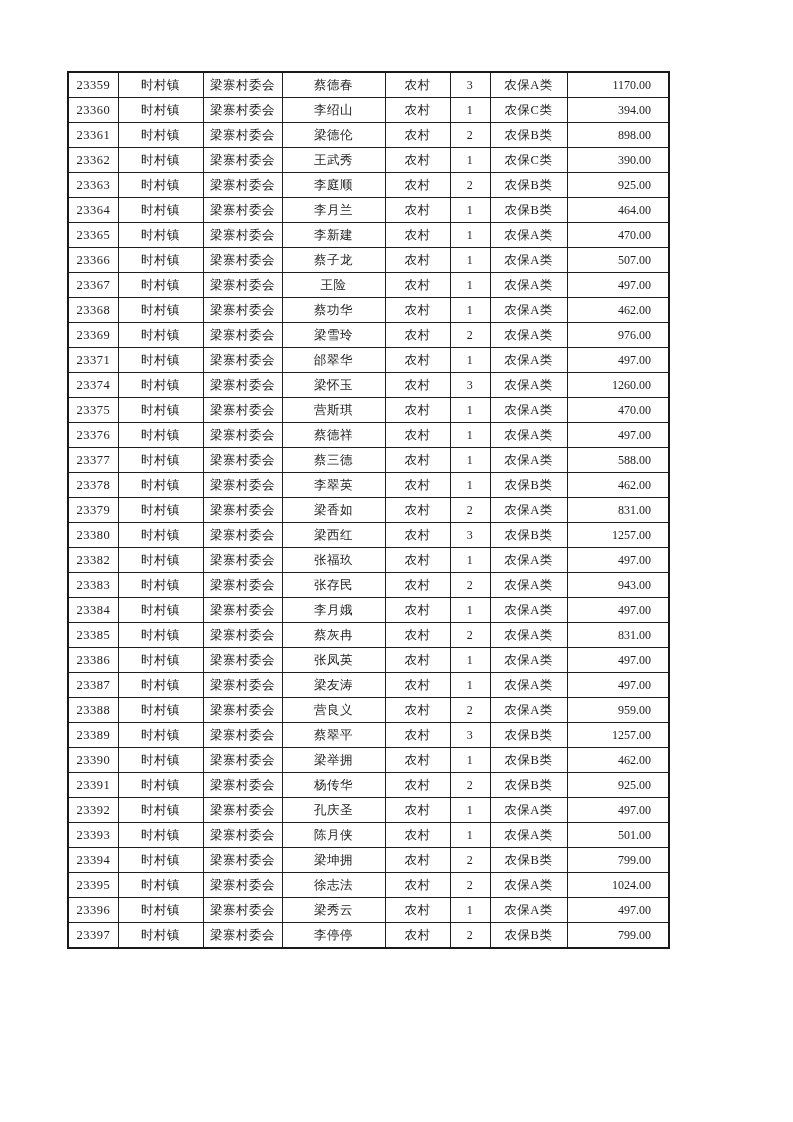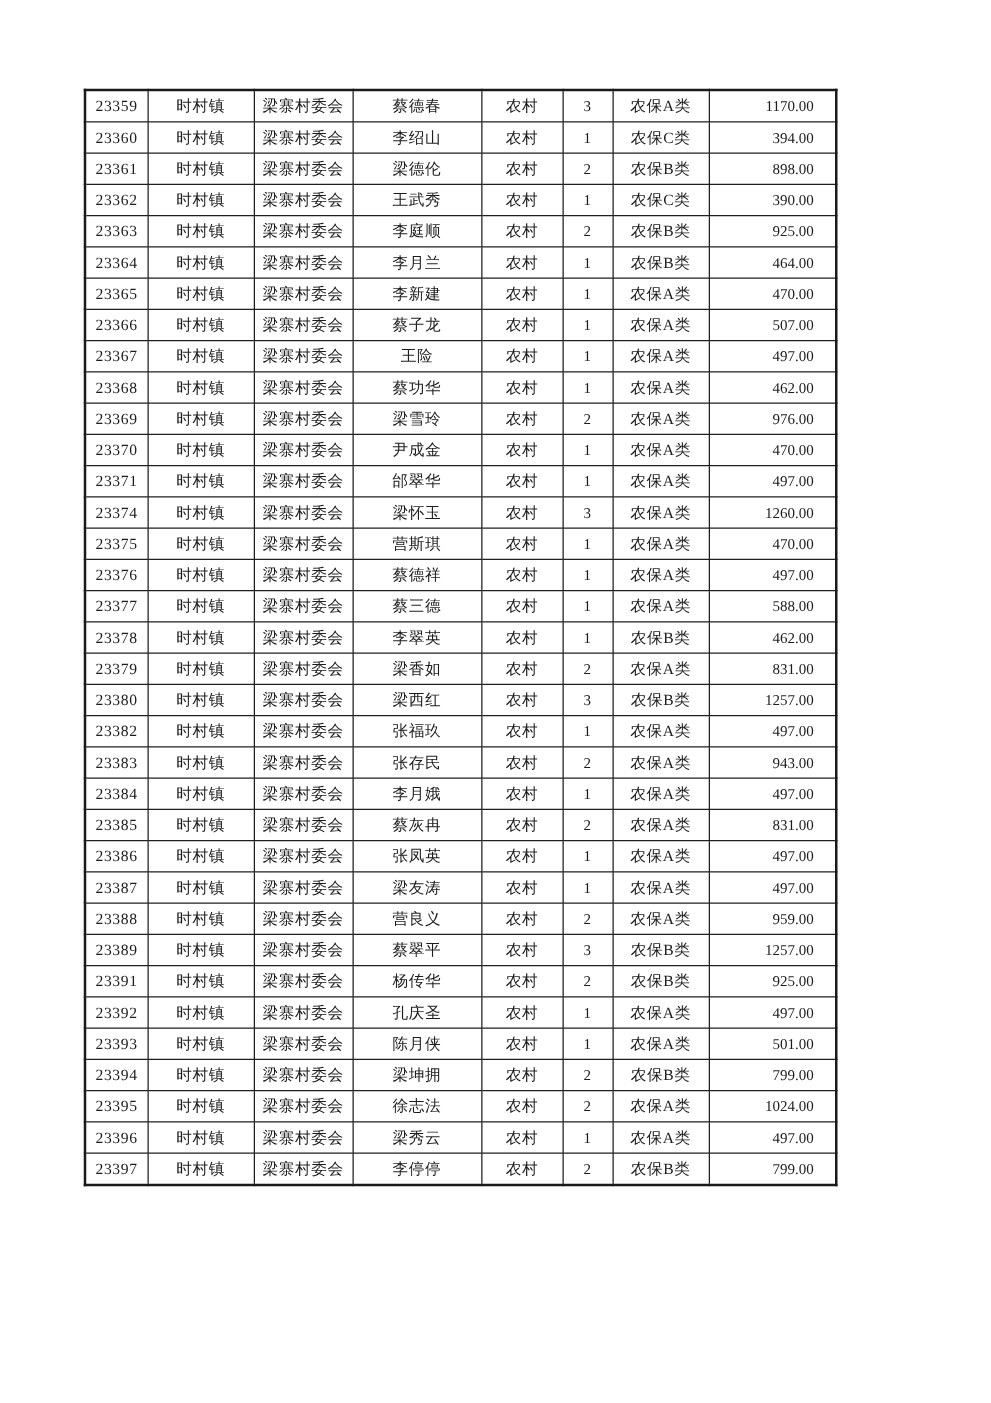--- a/index.html
+++ b/index.html
@@ -172,188 +172,188 @@
           <td class="col-number">23369</td>
           <td class="col-town">时村镇</td>
           <td class="col-committee">梁寨村委会</td>
           <td class="col-name">梁雪玲</td>
           <td class="col-type">农村</td>
           <td class="col-count">2</td>
           <td class="col-category">农保A类</td>
           <td class="col-amount">976.00</td>
         </tr>
         <tr>
-          <td class="col-number">23370</td>
-          <td class="col-town">时村镇</td>
-          <td class="col-committee">梁寨村委会</td>
-          <td class="col-name">尹成金</td>
+          <td class="col-number">23371</td>
+          <td class="col-town">时村镇</td>
+          <td class="col-committee">梁寨村委会</td>
+          <td class="col-name">邰翠华</td>
+          <td class="col-type">农村</td>
+          <td class="col-count">1</td>
+          <td class="col-category">农保A类</td>
+          <td class="col-amount">497.00</td>
+        </tr>
+        <tr>
+          <td class="col-number">23374</td>
+          <td class="col-town">时村镇</td>
+          <td class="col-committee">梁寨村委会</td>
+          <td class="col-name">梁怀玉</td>
+          <td class="col-type">农村</td>
+          <td class="col-count">3</td>
+          <td class="col-category">农保A类</td>
+          <td class="col-amount">1260.00</td>
+        </tr>
+        <tr>
+          <td class="col-number">23375</td>
+          <td class="col-town">时村镇</td>
+          <td class="col-committee">梁寨村委会</td>
+          <td class="col-name">营斯琪</td>
           <td class="col-type">农村</td>
           <td class="col-count">1</td>
           <td class="col-category">农保A类</td>
           <td class="col-amount">470.00</td>
         </tr>
         <tr>
-          <td class="col-number">23371</td>
-          <td class="col-town">时村镇</td>
-          <td class="col-committee">梁寨村委会</td>
-          <td class="col-name">邰翠华</td>
-          <td class="col-type">农村</td>
-          <td class="col-count">1</td>
-          <td class="col-category">农保A类</td>
-          <td class="col-amount">497.00</td>
-        </tr>
-        <tr>
-          <td class="col-number">23374</td>
-          <td class="col-town">时村镇</td>
-          <td class="col-committee">梁寨村委会</td>
-          <td class="col-name">梁怀玉</td>
+          <td class="col-number">23376</td>
+          <td class="col-town">时村镇</td>
+          <td class="col-committee">梁寨村委会</td>
+          <td class="col-name">蔡德祥</td>
+          <td class="col-type">农村</td>
+          <td class="col-count">1</td>
+          <td class="col-category">农保A类</td>
+          <td class="col-amount">497.00</td>
+        </tr>
+        <tr>
+          <td class="col-number">23377</td>
+          <td class="col-town">时村镇</td>
+          <td class="col-committee">梁寨村委会</td>
+          <td class="col-name">蔡三德</td>
+          <td class="col-type">农村</td>
+          <td class="col-count">1</td>
+          <td class="col-category">农保A类</td>
+          <td class="col-amount">588.00</td>
+        </tr>
+        <tr>
+          <td class="col-number">23378</td>
+          <td class="col-town">时村镇</td>
+          <td class="col-committee">梁寨村委会</td>
+          <td class="col-name">李翠英</td>
+          <td class="col-type">农村</td>
+          <td class="col-count">1</td>
+          <td class="col-category">农保B类</td>
+          <td class="col-amount">462.00</td>
+        </tr>
+        <tr>
+          <td class="col-number">23379</td>
+          <td class="col-town">时村镇</td>
+          <td class="col-committee">梁寨村委会</td>
+          <td class="col-name">梁香如</td>
+          <td class="col-type">农村</td>
+          <td class="col-count">2</td>
+          <td class="col-category">农保A类</td>
+          <td class="col-amount">831.00</td>
+        </tr>
+        <tr>
+          <td class="col-number">23380</td>
+          <td class="col-town">时村镇</td>
+          <td class="col-committee">梁寨村委会</td>
+          <td class="col-name">梁西红</td>
           <td class="col-type">农村</td>
           <td class="col-count">3</td>
-          <td class="col-category">农保A类</td>
-          <td class="col-amount">1260.00</td>
-        </tr>
-        <tr>
-          <td class="col-number">23375</td>
-          <td class="col-town">时村镇</td>
-          <td class="col-committee">梁寨村委会</td>
-          <td class="col-name">营斯琪</td>
-          <td class="col-type">农村</td>
-          <td class="col-count">1</td>
-          <td class="col-category">农保A类</td>
-          <td class="col-amount">470.00</td>
-        </tr>
-        <tr>
-          <td class="col-number">23376</td>
-          <td class="col-town">时村镇</td>
-          <td class="col-committee">梁寨村委会</td>
-          <td class="col-name">蔡德祥</td>
-          <td class="col-type">农村</td>
-          <td class="col-count">1</td>
-          <td class="col-category">农保A类</td>
-          <td class="col-amount">497.00</td>
-        </tr>
-        <tr>
-          <td class="col-number">23377</td>
-          <td class="col-town">时村镇</td>
-          <td class="col-committee">梁寨村委会</td>
-          <td class="col-name">蔡三德</td>
-          <td class="col-type">农村</td>
-          <td class="col-count">1</td>
-          <td class="col-category">农保A类</td>
-          <td class="col-amount">588.00</td>
-        </tr>
-        <tr>
-          <td class="col-number">23378</td>
-          <td class="col-town">时村镇</td>
-          <td class="col-committee">梁寨村委会</td>
-          <td class="col-name">李翠英</td>
+          <td class="col-category">农保B类</td>
+          <td class="col-amount">1257.00</td>
+        </tr>
+        <tr>
+          <td class="col-number">23382</td>
+          <td class="col-town">时村镇</td>
+          <td class="col-committee">梁寨村委会</td>
+          <td class="col-name">张福玖</td>
+          <td class="col-type">农村</td>
+          <td class="col-count">1</td>
+          <td class="col-category">农保A类</td>
+          <td class="col-amount">497.00</td>
+        </tr>
+        <tr>
+          <td class="col-number">23383</td>
+          <td class="col-town">时村镇</td>
+          <td class="col-committee">梁寨村委会</td>
+          <td class="col-name">张存民</td>
+          <td class="col-type">农村</td>
+          <td class="col-count">2</td>
+          <td class="col-category">农保A类</td>
+          <td class="col-amount">943.00</td>
+        </tr>
+        <tr>
+          <td class="col-number">23384</td>
+          <td class="col-town">时村镇</td>
+          <td class="col-committee">梁寨村委会</td>
+          <td class="col-name">李月娥</td>
+          <td class="col-type">农村</td>
+          <td class="col-count">1</td>
+          <td class="col-category">农保A类</td>
+          <td class="col-amount">497.00</td>
+        </tr>
+        <tr>
+          <td class="col-number">23385</td>
+          <td class="col-town">时村镇</td>
+          <td class="col-committee">梁寨村委会</td>
+          <td class="col-name">蔡灰冉</td>
+          <td class="col-type">农村</td>
+          <td class="col-count">2</td>
+          <td class="col-category">农保A类</td>
+          <td class="col-amount">831.00</td>
+        </tr>
+        <tr>
+          <td class="col-number">23386</td>
+          <td class="col-town">时村镇</td>
+          <td class="col-committee">梁寨村委会</td>
+          <td class="col-name">张凤英</td>
+          <td class="col-type">农村</td>
+          <td class="col-count">1</td>
+          <td class="col-category">农保A类</td>
+          <td class="col-amount">497.00</td>
+        </tr>
+        <tr>
+          <td class="col-number">23387</td>
+          <td class="col-town">时村镇</td>
+          <td class="col-committee">梁寨村委会</td>
+          <td class="col-name">梁友涛</td>
+          <td class="col-type">农村</td>
+          <td class="col-count">1</td>
+          <td class="col-category">农保A类</td>
+          <td class="col-amount">497.00</td>
+        </tr>
+        <tr>
+          <td class="col-number">23388</td>
+          <td class="col-town">时村镇</td>
+          <td class="col-committee">梁寨村委会</td>
+          <td class="col-name">营良义</td>
+          <td class="col-type">农村</td>
+          <td class="col-count">2</td>
+          <td class="col-category">农保A类</td>
+          <td class="col-amount">959.00</td>
+        </tr>
+        <tr>
+          <td class="col-number">23389</td>
+          <td class="col-town">时村镇</td>
+          <td class="col-committee">梁寨村委会</td>
+          <td class="col-name">蔡翠平</td>
+          <td class="col-type">农村</td>
+          <td class="col-count">3</td>
+          <td class="col-category">农保B类</td>
+          <td class="col-amount">1257.00</td>
+        </tr>
+        <tr>
+          <td class="col-number">23390</td>
+          <td class="col-town">时村镇</td>
+          <td class="col-committee">梁寨村委会</td>
+          <td class="col-name">梁举拥</td>
           <td class="col-type">农村</td>
           <td class="col-count">1</td>
           <td class="col-category">农保B类</td>
           <td class="col-amount">462.00</td>
-        </tr>
-        <tr>
-          <td class="col-number">23379</td>
-          <td class="col-town">时村镇</td>
-          <td class="col-committee">梁寨村委会</td>
-          <td class="col-name">梁香如</td>
-          <td class="col-type">农村</td>
-          <td class="col-count">2</td>
-          <td class="col-category">农保A类</td>
-          <td class="col-amount">831.00</td>
-        </tr>
-        <tr>
-          <td class="col-number">23380</td>
-          <td class="col-town">时村镇</td>
-          <td class="col-committee">梁寨村委会</td>
-          <td class="col-name">梁西红</td>
-          <td class="col-type">农村</td>
-          <td class="col-count">3</td>
-          <td class="col-category">农保B类</td>
-          <td class="col-amount">1257.00</td>
-        </tr>
-        <tr>
-          <td class="col-number">23382</td>
-          <td class="col-town">时村镇</td>
-          <td class="col-committee">梁寨村委会</td>
-          <td class="col-name">张福玖</td>
-          <td class="col-type">农村</td>
-          <td class="col-count">1</td>
-          <td class="col-category">农保A类</td>
-          <td class="col-amount">497.00</td>
-        </tr>
-        <tr>
-          <td class="col-number">23383</td>
-          <td class="col-town">时村镇</td>
-          <td class="col-committee">梁寨村委会</td>
-          <td class="col-name">张存民</td>
-          <td class="col-type">农村</td>
-          <td class="col-count">2</td>
-          <td class="col-category">农保A类</td>
-          <td class="col-amount">943.00</td>
-        </tr>
-        <tr>
-          <td class="col-number">23384</td>
-          <td class="col-town">时村镇</td>
-          <td class="col-committee">梁寨村委会</td>
-          <td class="col-name">李月娥</td>
-          <td class="col-type">农村</td>
-          <td class="col-count">1</td>
-          <td class="col-category">农保A类</td>
-          <td class="col-amount">497.00</td>
-        </tr>
-        <tr>
-          <td class="col-number">23385</td>
-          <td class="col-town">时村镇</td>
-          <td class="col-committee">梁寨村委会</td>
-          <td class="col-name">蔡灰冉</td>
-          <td class="col-type">农村</td>
-          <td class="col-count">2</td>
-          <td class="col-category">农保A类</td>
-          <td class="col-amount">831.00</td>
-        </tr>
-        <tr>
-          <td class="col-number">23386</td>
-          <td class="col-town">时村镇</td>
-          <td class="col-committee">梁寨村委会</td>
-          <td class="col-name">张凤英</td>
-          <td class="col-type">农村</td>
-          <td class="col-count">1</td>
-          <td class="col-category">农保A类</td>
-          <td class="col-amount">497.00</td>
-        </tr>
-        <tr>
-          <td class="col-number">23387</td>
-          <td class="col-town">时村镇</td>
-          <td class="col-committee">梁寨村委会</td>
-          <td class="col-name">梁友涛</td>
-          <td class="col-type">农村</td>
-          <td class="col-count">1</td>
-          <td class="col-category">农保A类</td>
-          <td class="col-amount">497.00</td>
-        </tr>
-        <tr>
-          <td class="col-number">23388</td>
-          <td class="col-town">时村镇</td>
-          <td class="col-committee">梁寨村委会</td>
-          <td class="col-name">营良义</td>
-          <td class="col-type">农村</td>
-          <td class="col-count">2</td>
-          <td class="col-category">农保A类</td>
-          <td class="col-amount">959.00</td>
-        </tr>
-        <tr>
-          <td class="col-number">23389</td>
-          <td class="col-town">时村镇</td>
-          <td class="col-committee">梁寨村委会</td>
-          <td class="col-name">蔡翠平</td>
-          <td class="col-type">农村</td>
-          <td class="col-count">3</td>
-          <td class="col-category">农保B类</td>
-          <td class="col-amount">1257.00</td>
         </tr>
         <tr>
           <td class="col-number">23391</td>
           <td class="col-town">时村镇</td>
           <td class="col-committee">梁寨村委会</td>
           <td class="col-name">杨传华</td>
           <td class="col-type">农村</td>
           <td class="col-count">2</td>
           <td class="col-category">农保B类</td>
           <td class="col-amount">925.00</td>

